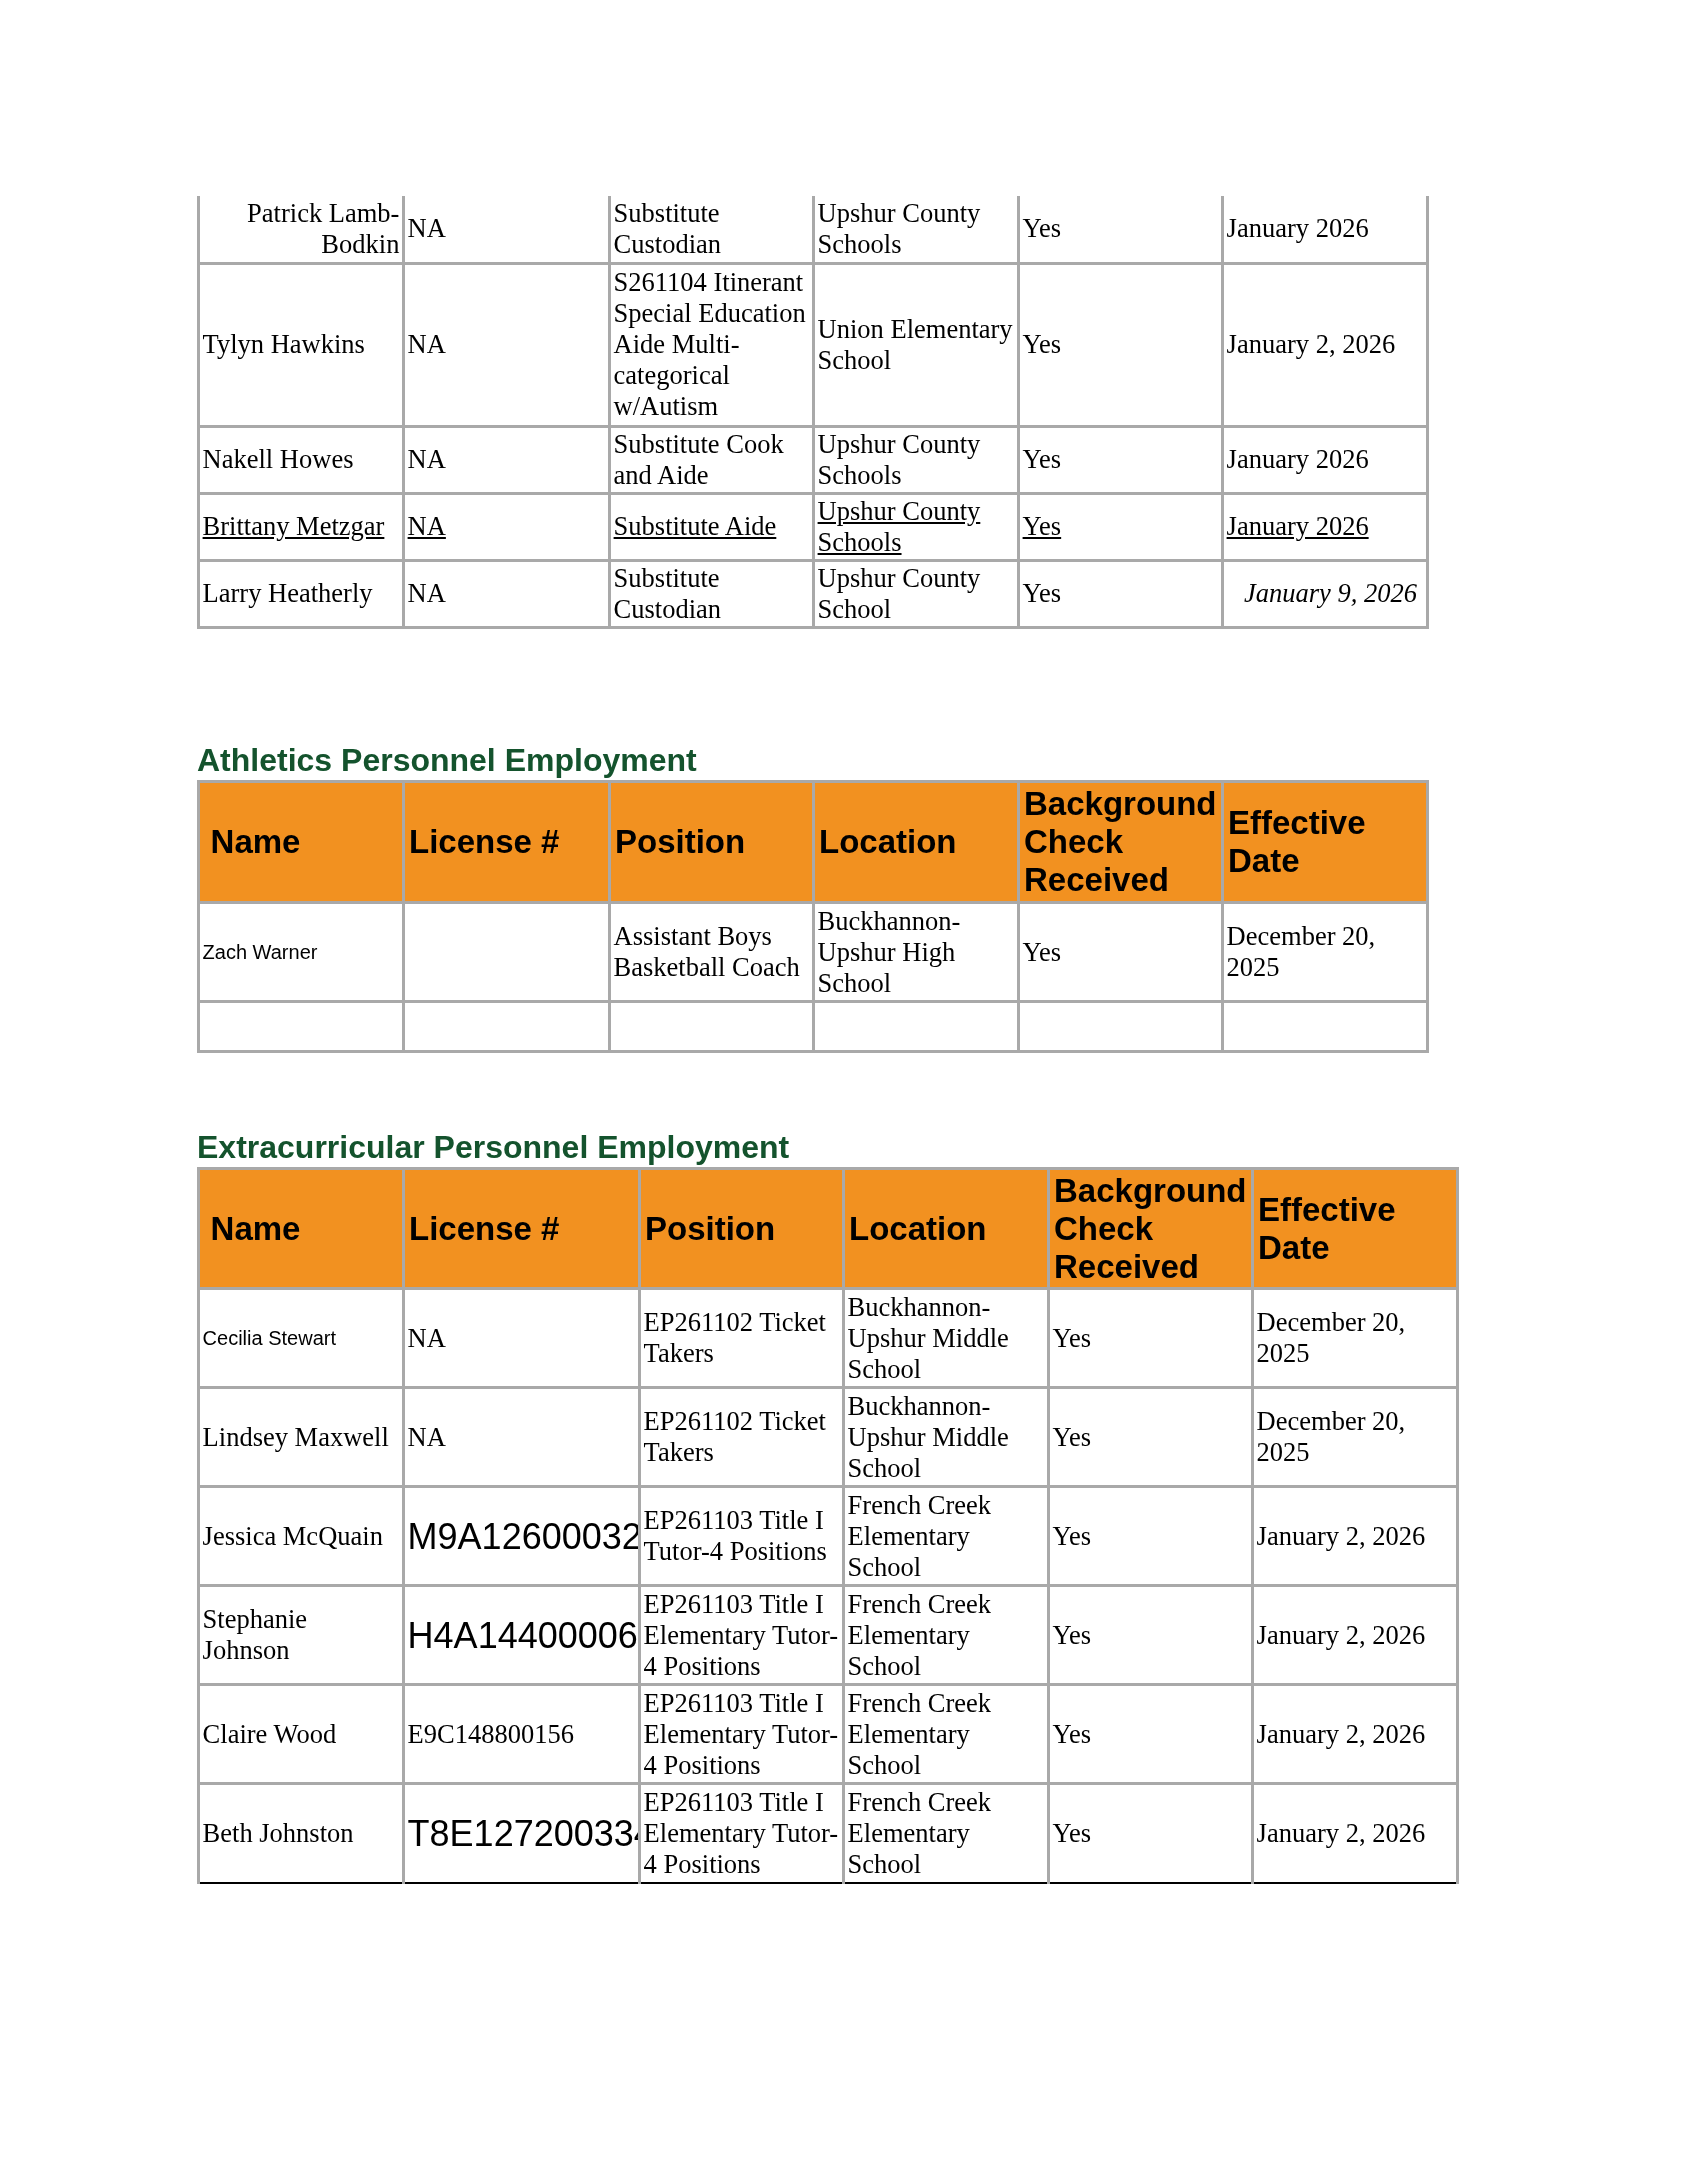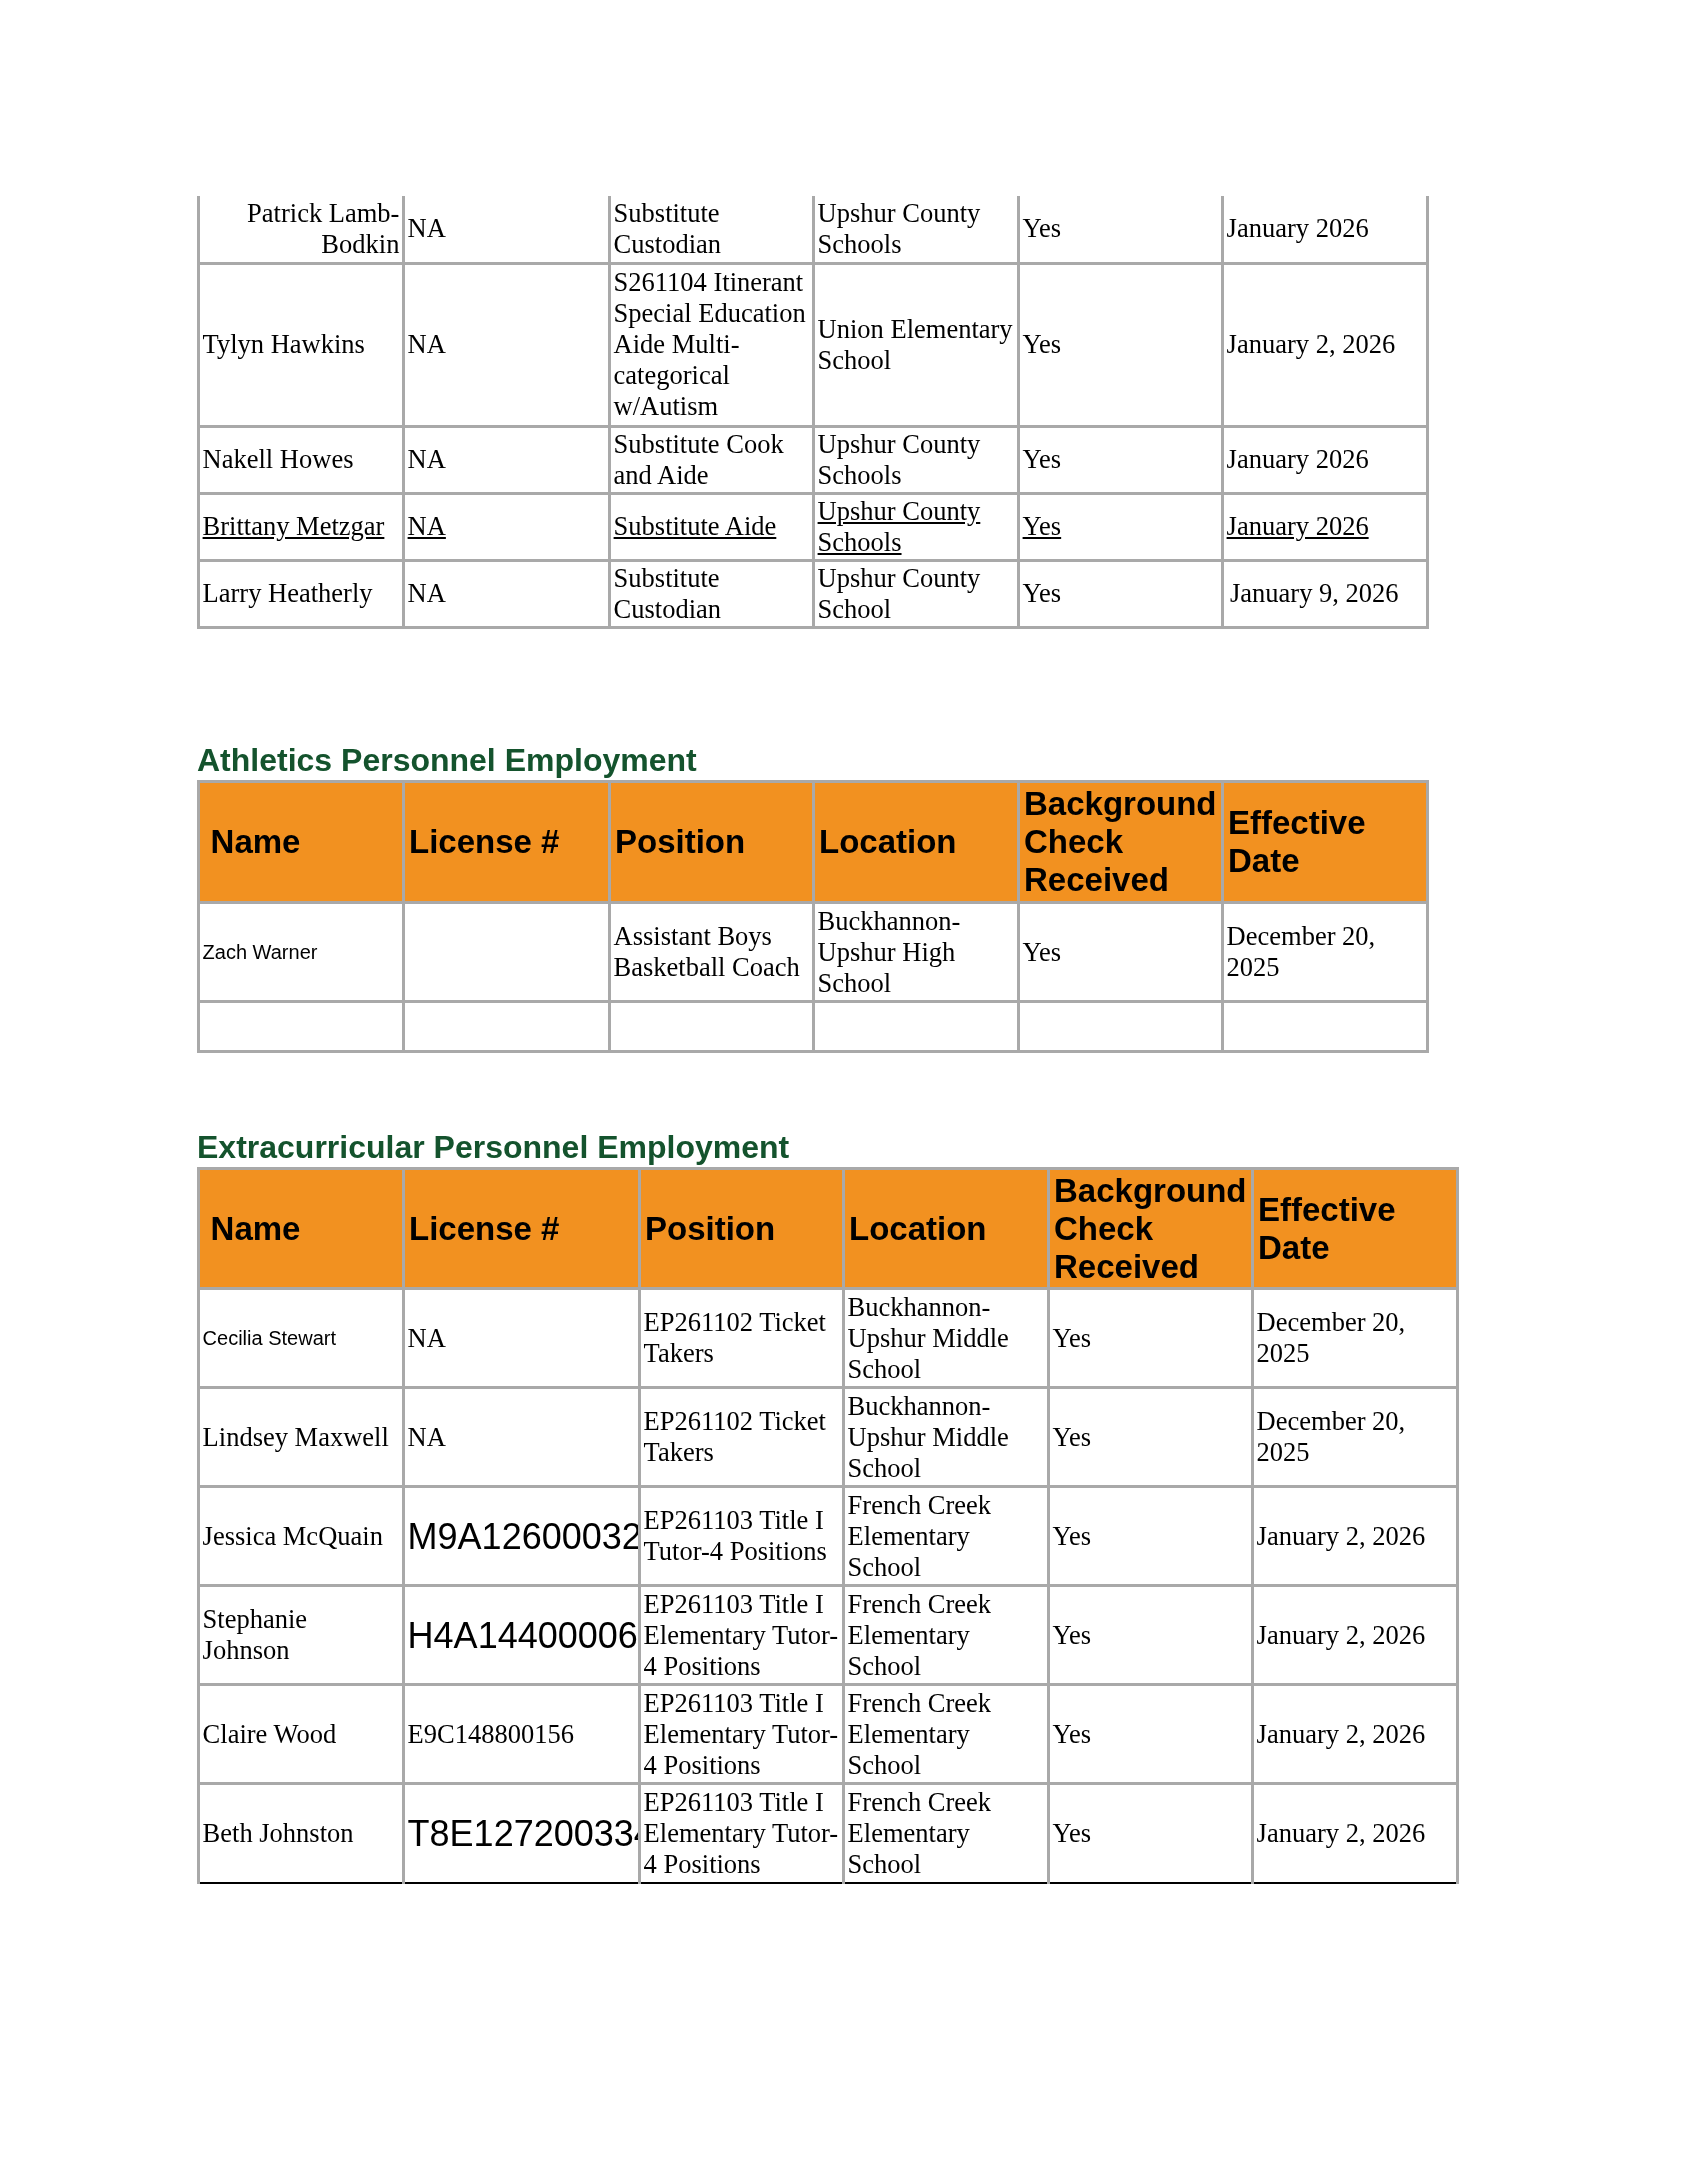--- a/index.html
+++ b/index.html
@@ -31,21 +31,21 @@
     font-family: "Liberation Sans", sans-serif;
     font-weight: bold;
     font-size: 32px;
     color: #14532d;
     left: 197px;
     white-space: nowrap;
   }
   .sans { font-family: "Liberation Sans", sans-serif; font-size: 20px; line-height: 36px; }
   .sans-lic { font-family: "Liberation Sans", sans-serif; font-size: 36px; }
   tr.black-bottom td { border-bottom: 2.6px solid #000; }
-  .pad-left { padding-left: 6px; }
+  .pad-left { padding-left: 20px; font-style: italic; }
 </style>
 </head>
 <body>
 
 <table style="left:197px; top:196px; width:1229px;">
   <colgroup>
     <col style="width:205px">
       <col style="width:206px">
       <col style="width:204px">
     <col style="width:205px">

